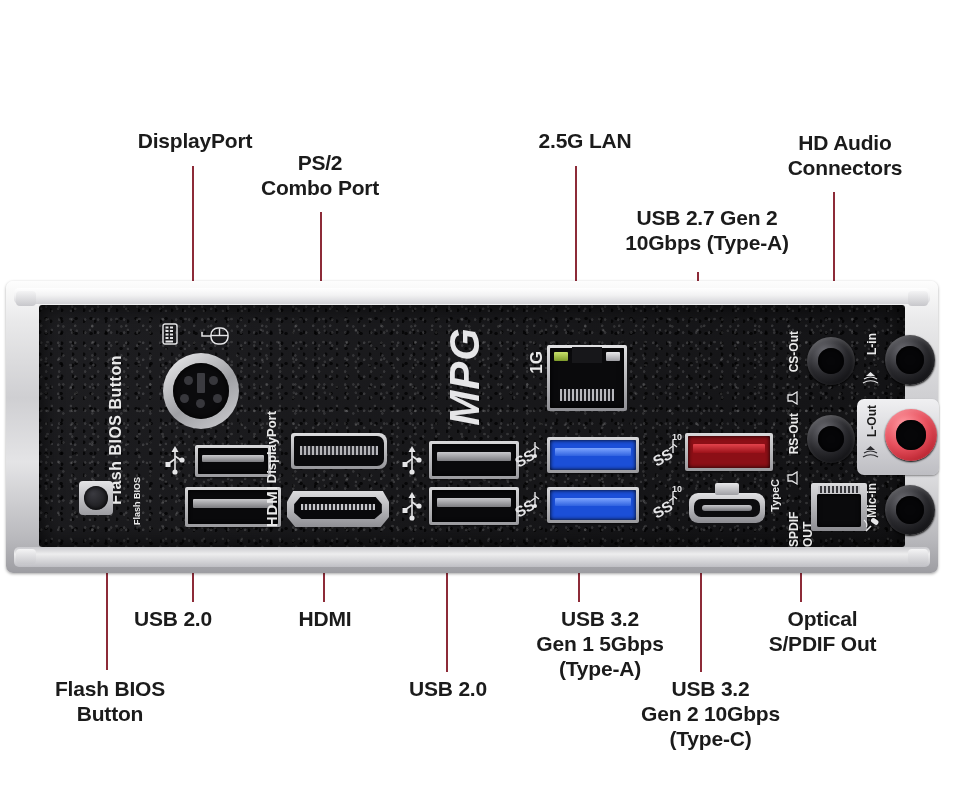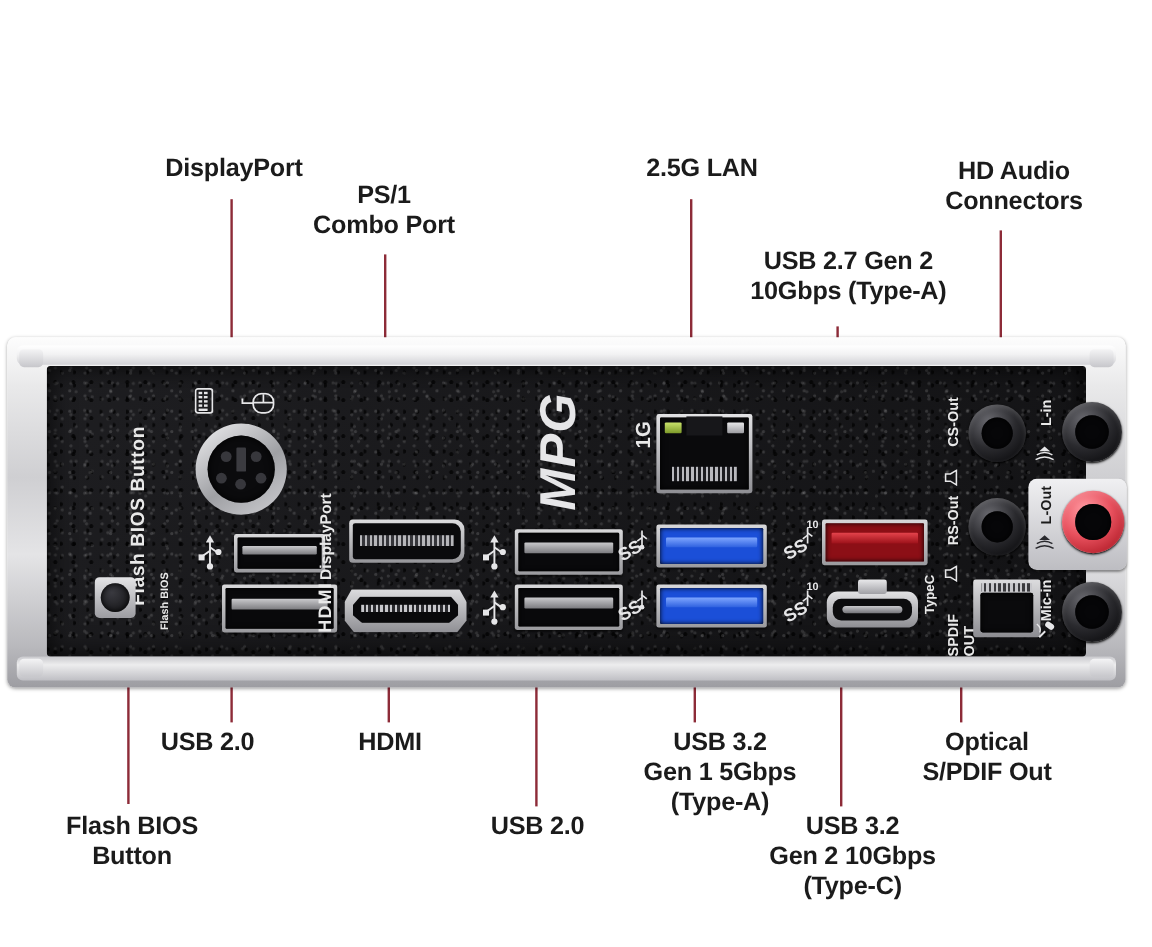--- a/index.html
+++ b/index.html
@@ -117,21 +117,21 @@
         background:linear-gradient(180deg,#f0f0f2,#bdbdc2);box-shadow:0 1px 2px rgba(0,0,0,.4);}
 
   .mpg{position:absolute;writing-mode:vertical-rl;transform:rotate(180deg);
        font-style:italic;font-weight:bold;color:#e6e6e8;letter-spacing:1px;}
   svg{display:block;}
 </style>
 </head>
 <body>
 
 <div class="callout" style="left:55px;top:128px;width:280px;">DisplayPort</div>
-<div class="callout" style="left:205px;top:150px;width:230px;">PS/1
+<div class="callout" style="left:205px;top:150px;width:230px;">PS/2
 Combo Port</div>
 <div class="callout" style="left:470px;top:128px;width:230px;">2.5G LAN</div>
 <div class="callout" style="left:562px;top:205px;width:290px;">USB 2.7 Gen 2
 10Gbps (Type-A)</div>
 <div class="callout" style="left:740px;top:130px;width:210px;">HD Audio
 Connectors</div>
 
 <div class="callout" style="left:-20px;top:676px;width:260px;">Flash BIOS
 Button</div>
 <div class="callout" style="left:78px;top:606px;width:190px;">USB 2.0</div>

